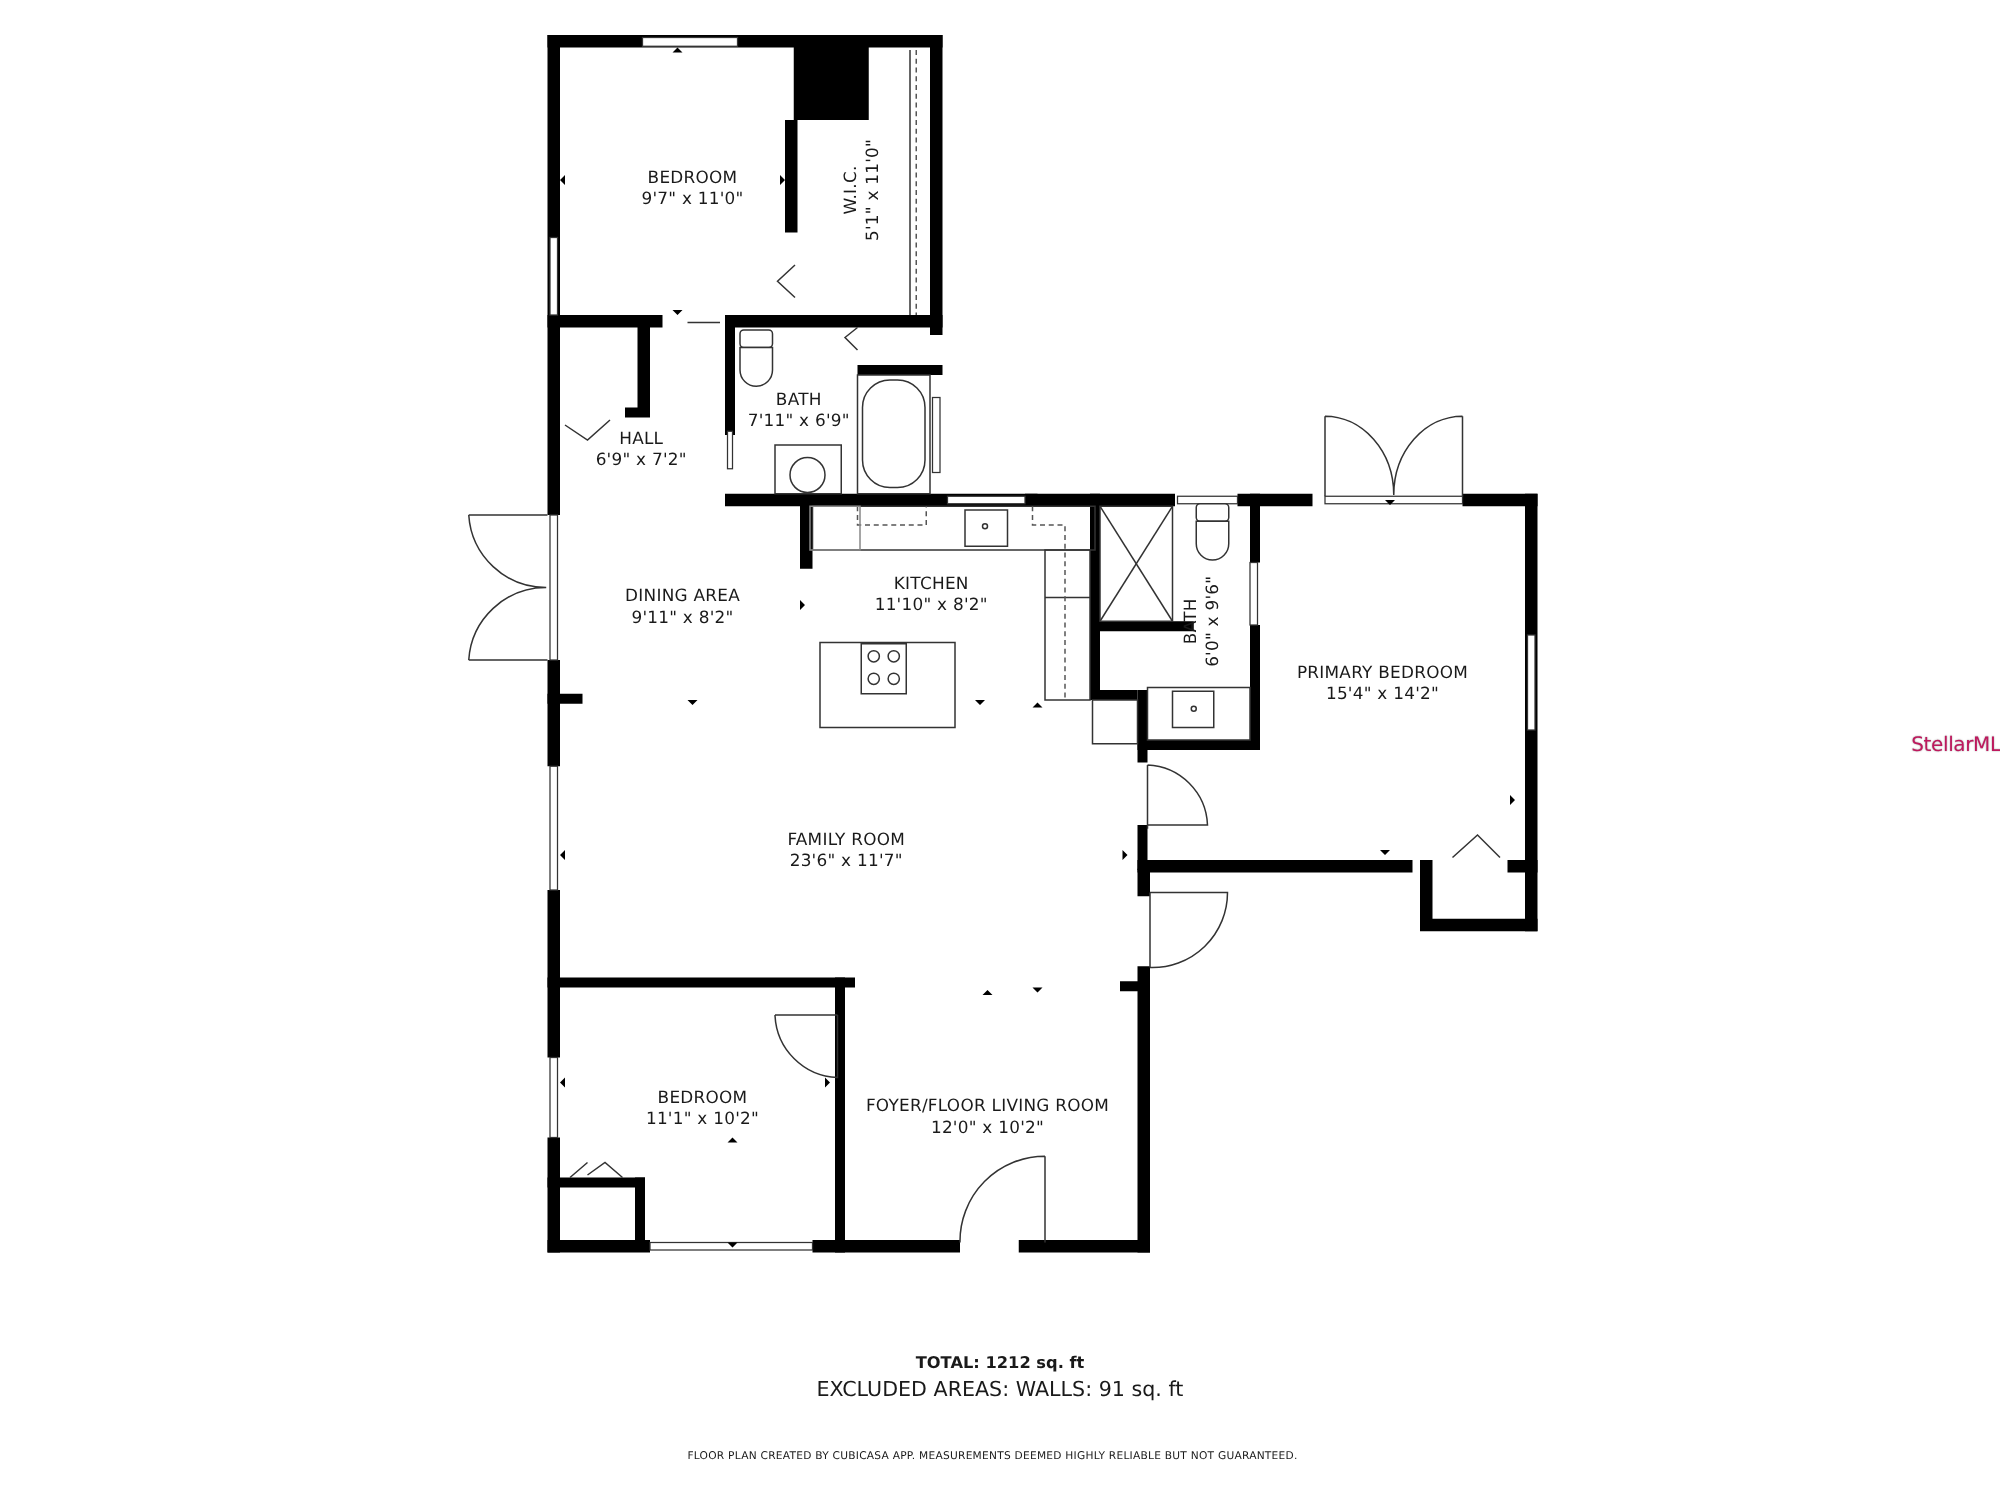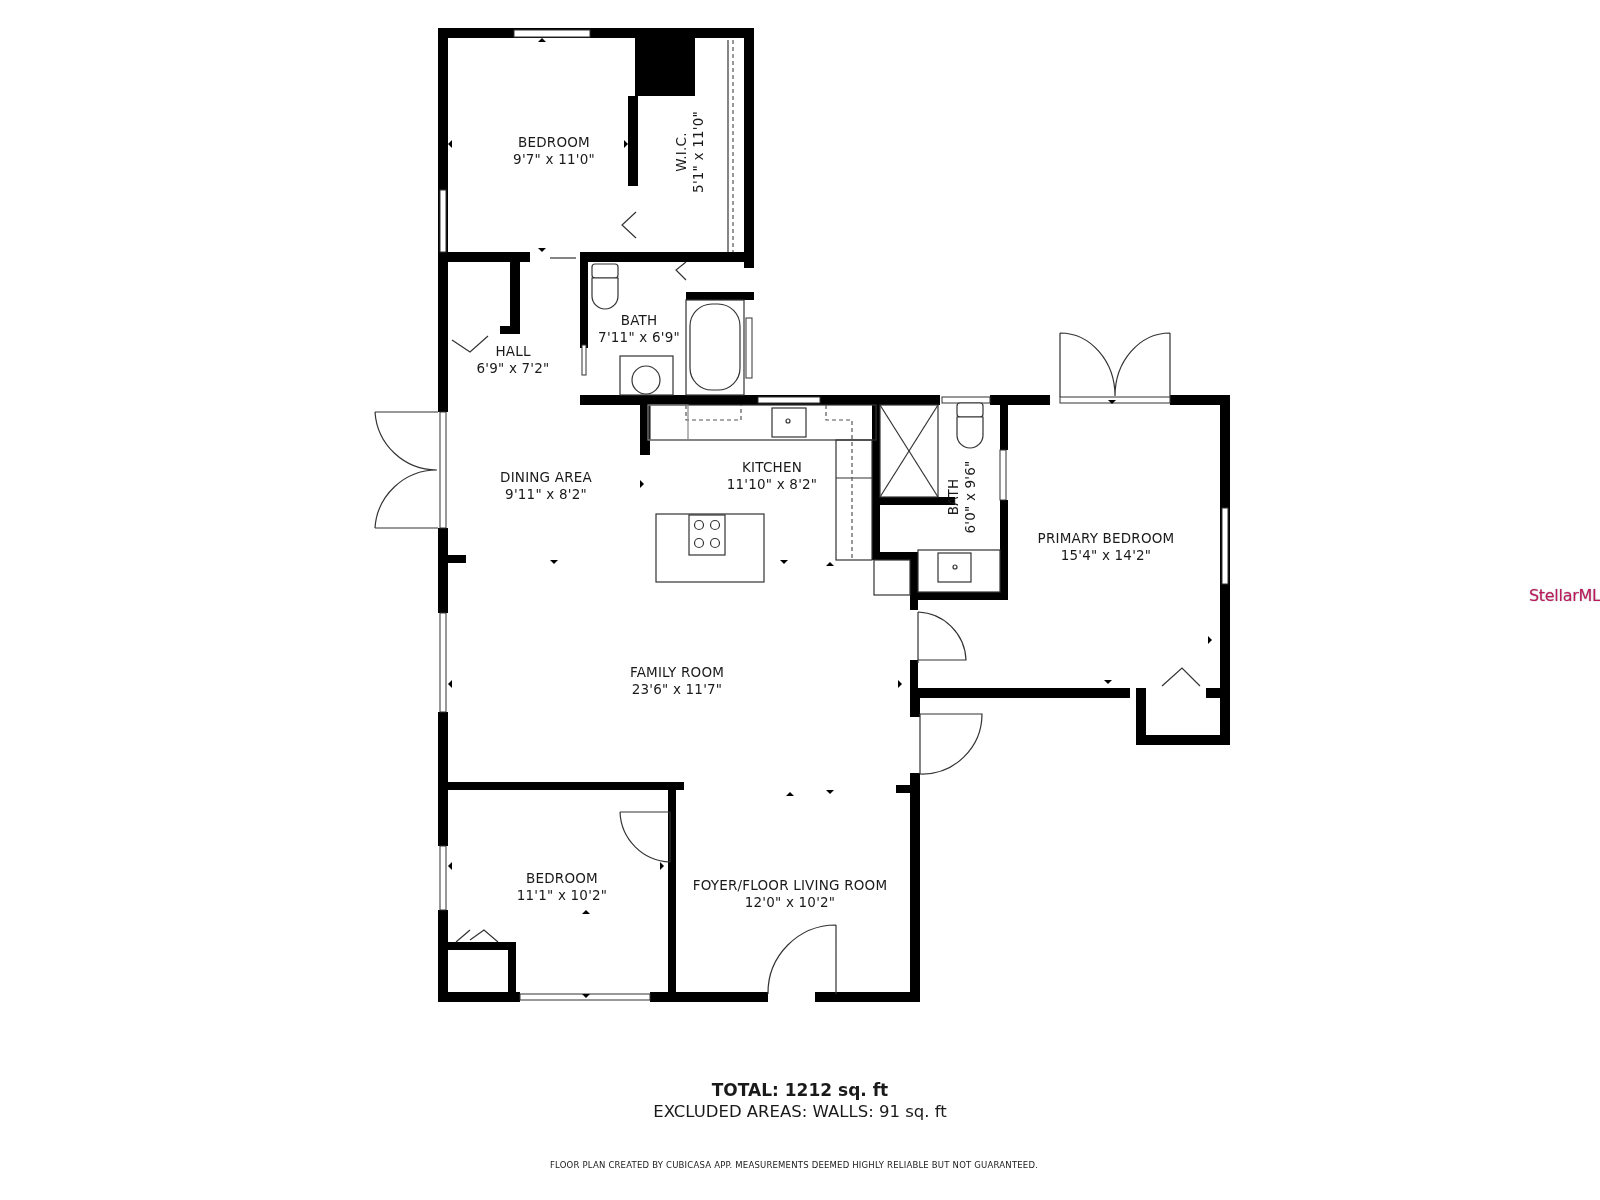--- a/index.html
+++ b/index.html
@@ -10,21 +10,21 @@
     .fix { fill: none; stroke: #333; stroke-width: 1.2; }
     .fixf { fill: #fff; stroke: #333; stroke-width: 1.2; }
     .dash { fill: none; stroke: #555; stroke-width: 1.2; stroke-dasharray: 4 3; }
     .win { fill: #fff; stroke: #333; stroke-width: 1; }
     .tick { fill: #000; }
     .room-label { position: absolute; text-align: center; font-size: 13.5px; line-height: 17px;
                   letter-spacing: 0.2px; white-space: nowrap; transform: translateX(-50%); }
     .room-label.vert { transform: translate(-50%, -50%) rotate(-90deg); }
     .room-label .nm, .room-label .dim { display: block; }
     #totals { position: absolute; left: 0; width: 1600px; top: 1080px; text-align: center; }
-    #totals .total { font-weight: bold; font-size: 17px; line-height: 21px; }
+    #totals .total { font-weight: bold; font-size: 13px; line-height: 21px; }
     #totals .line { font-size: 16.5px; line-height: 21px; }
     #disclaimer { position: absolute; left: 0; width: 1588px; top: 1160px; text-align: center;
                   font-size: 8.5px; letter-spacing: 0.2px; }
     #watermark { position: absolute; left: 1529px; top: 586px; font-size: 16px; color: #be185d;
                  text-shadow: 0 0 1.5px #b8b8b8, 0 0 1px #c8c8c8; letter-spacing: -0.3px; }
   </style>
 </head>
 <body>
 
 <svg id="plan" viewBox="0 0 1600 1200" xmlns="http://www.w3.org/2000/svg">
@@ -193,21 +193,21 @@
   <span class="dim">6'9" x 7'2"</span>
 </div>
 <div class="room-label" style="left:639px; top:312px;">
   <span class="nm">BATH</span>
   <span class="dim">7'11" x 6'9"</span>
 </div>
 <div class="room-label" style="left:546px; top:469px;">
   <span class="nm">DINING AREA</span>
   <span class="dim">9'11" x 8'2"</span>
 </div>
-<div class="room-label" style="left:745px; top:459px;margin-left:27px;">
+<div class="room-label" style="left:745px; top:459px;">
   <span class="nm">KITCHEN</span>
   <span class="dim">11'10" x 8'2"</span>
 </div>
 <div class="room-label vert" style="left:962px; top:497px;">
   <span class="nm">BATH</span>
   <span class="dim">6'0" x 9'6"</span>
 </div>
 <div class="room-label" style="left:1106px; top:530px;">
   <span class="nm">PRIMARY BEDROOM</span>
   <span class="dim">15'4" x 14'2"</span>

